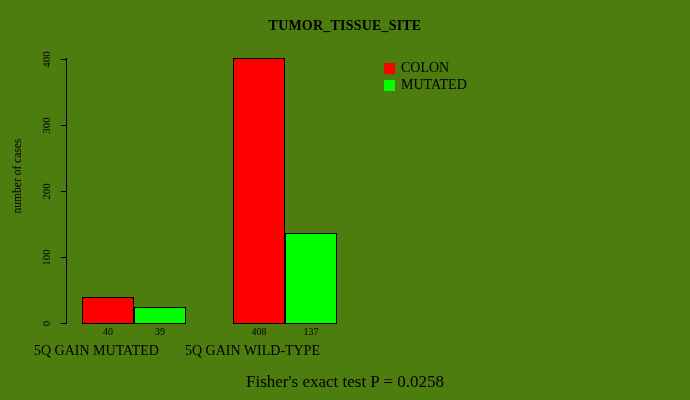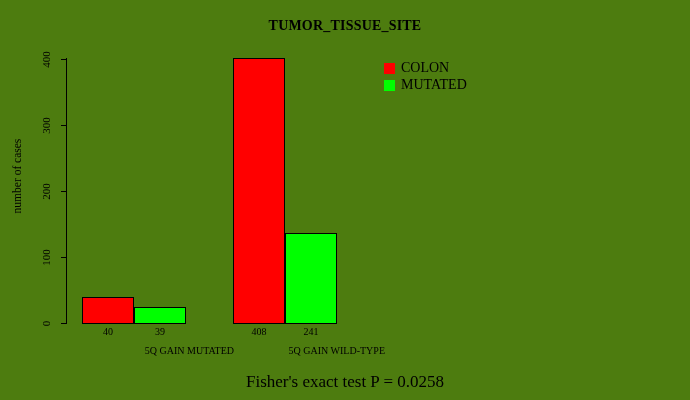--- a/index.html
+++ b/index.html
@@ -83,23 +83,23 @@
   }
   .bar-value-label {
     position: absolute;
     font-size: 10px;
     line-height: 10px;
     text-align: center;
     white-space: nowrap;
   }
   .group-label {
     position: absolute;
-    font-size: 10px;
+    font-size: 14px;
     line-height: 12px;
-    text-align: right;
+    text-align: left;
     white-space: nowrap;
   }
 
   
   #legend {
     position: absolute;
     left: 384px;
     top: 60px;
   }
   .legend-row {
@@ -163,21 +163,21 @@
     <div class="bar-value-label" style="left:83px; top:327px; width:50px;">40</div>
     <div class="bar-value-label" style="left:135px; top:327px; width:50px;">39</div>
 
     <div class="group-label" style="left:34px; top:345px; width:200px;">5Q GAIN MUTATED</div>
 
     <div class="bar" style="left:233px; top:58px; width:52px; height:266px; background:#FF0000;"></div>
 
     <div class="bar" style="left:285px; top:233px; width:52px; height:91px; background:#00FF00;"></div>
 
     <div class="bar-value-label" style="left:234px; top:327px; width:50px;">408</div>
-    <div class="bar-value-label" style="left:286px; top:327px; width:50px;">241</div>
+    <div class="bar-value-label" style="left:286px; top:327px; width:50px;">137</div>
 
     <div class="group-label" style="left:185px; top:345px; width:200px;">5Q GAIN WILD-TYPE</div>
   </div>
 
   <div id="legend">
     <div class="legend-row">
       <span class="legend-swatch" style="background:#FF0000;"></span>
       <span class="legend-label">COLON</span>
     </div>
     <div class="legend-row">

